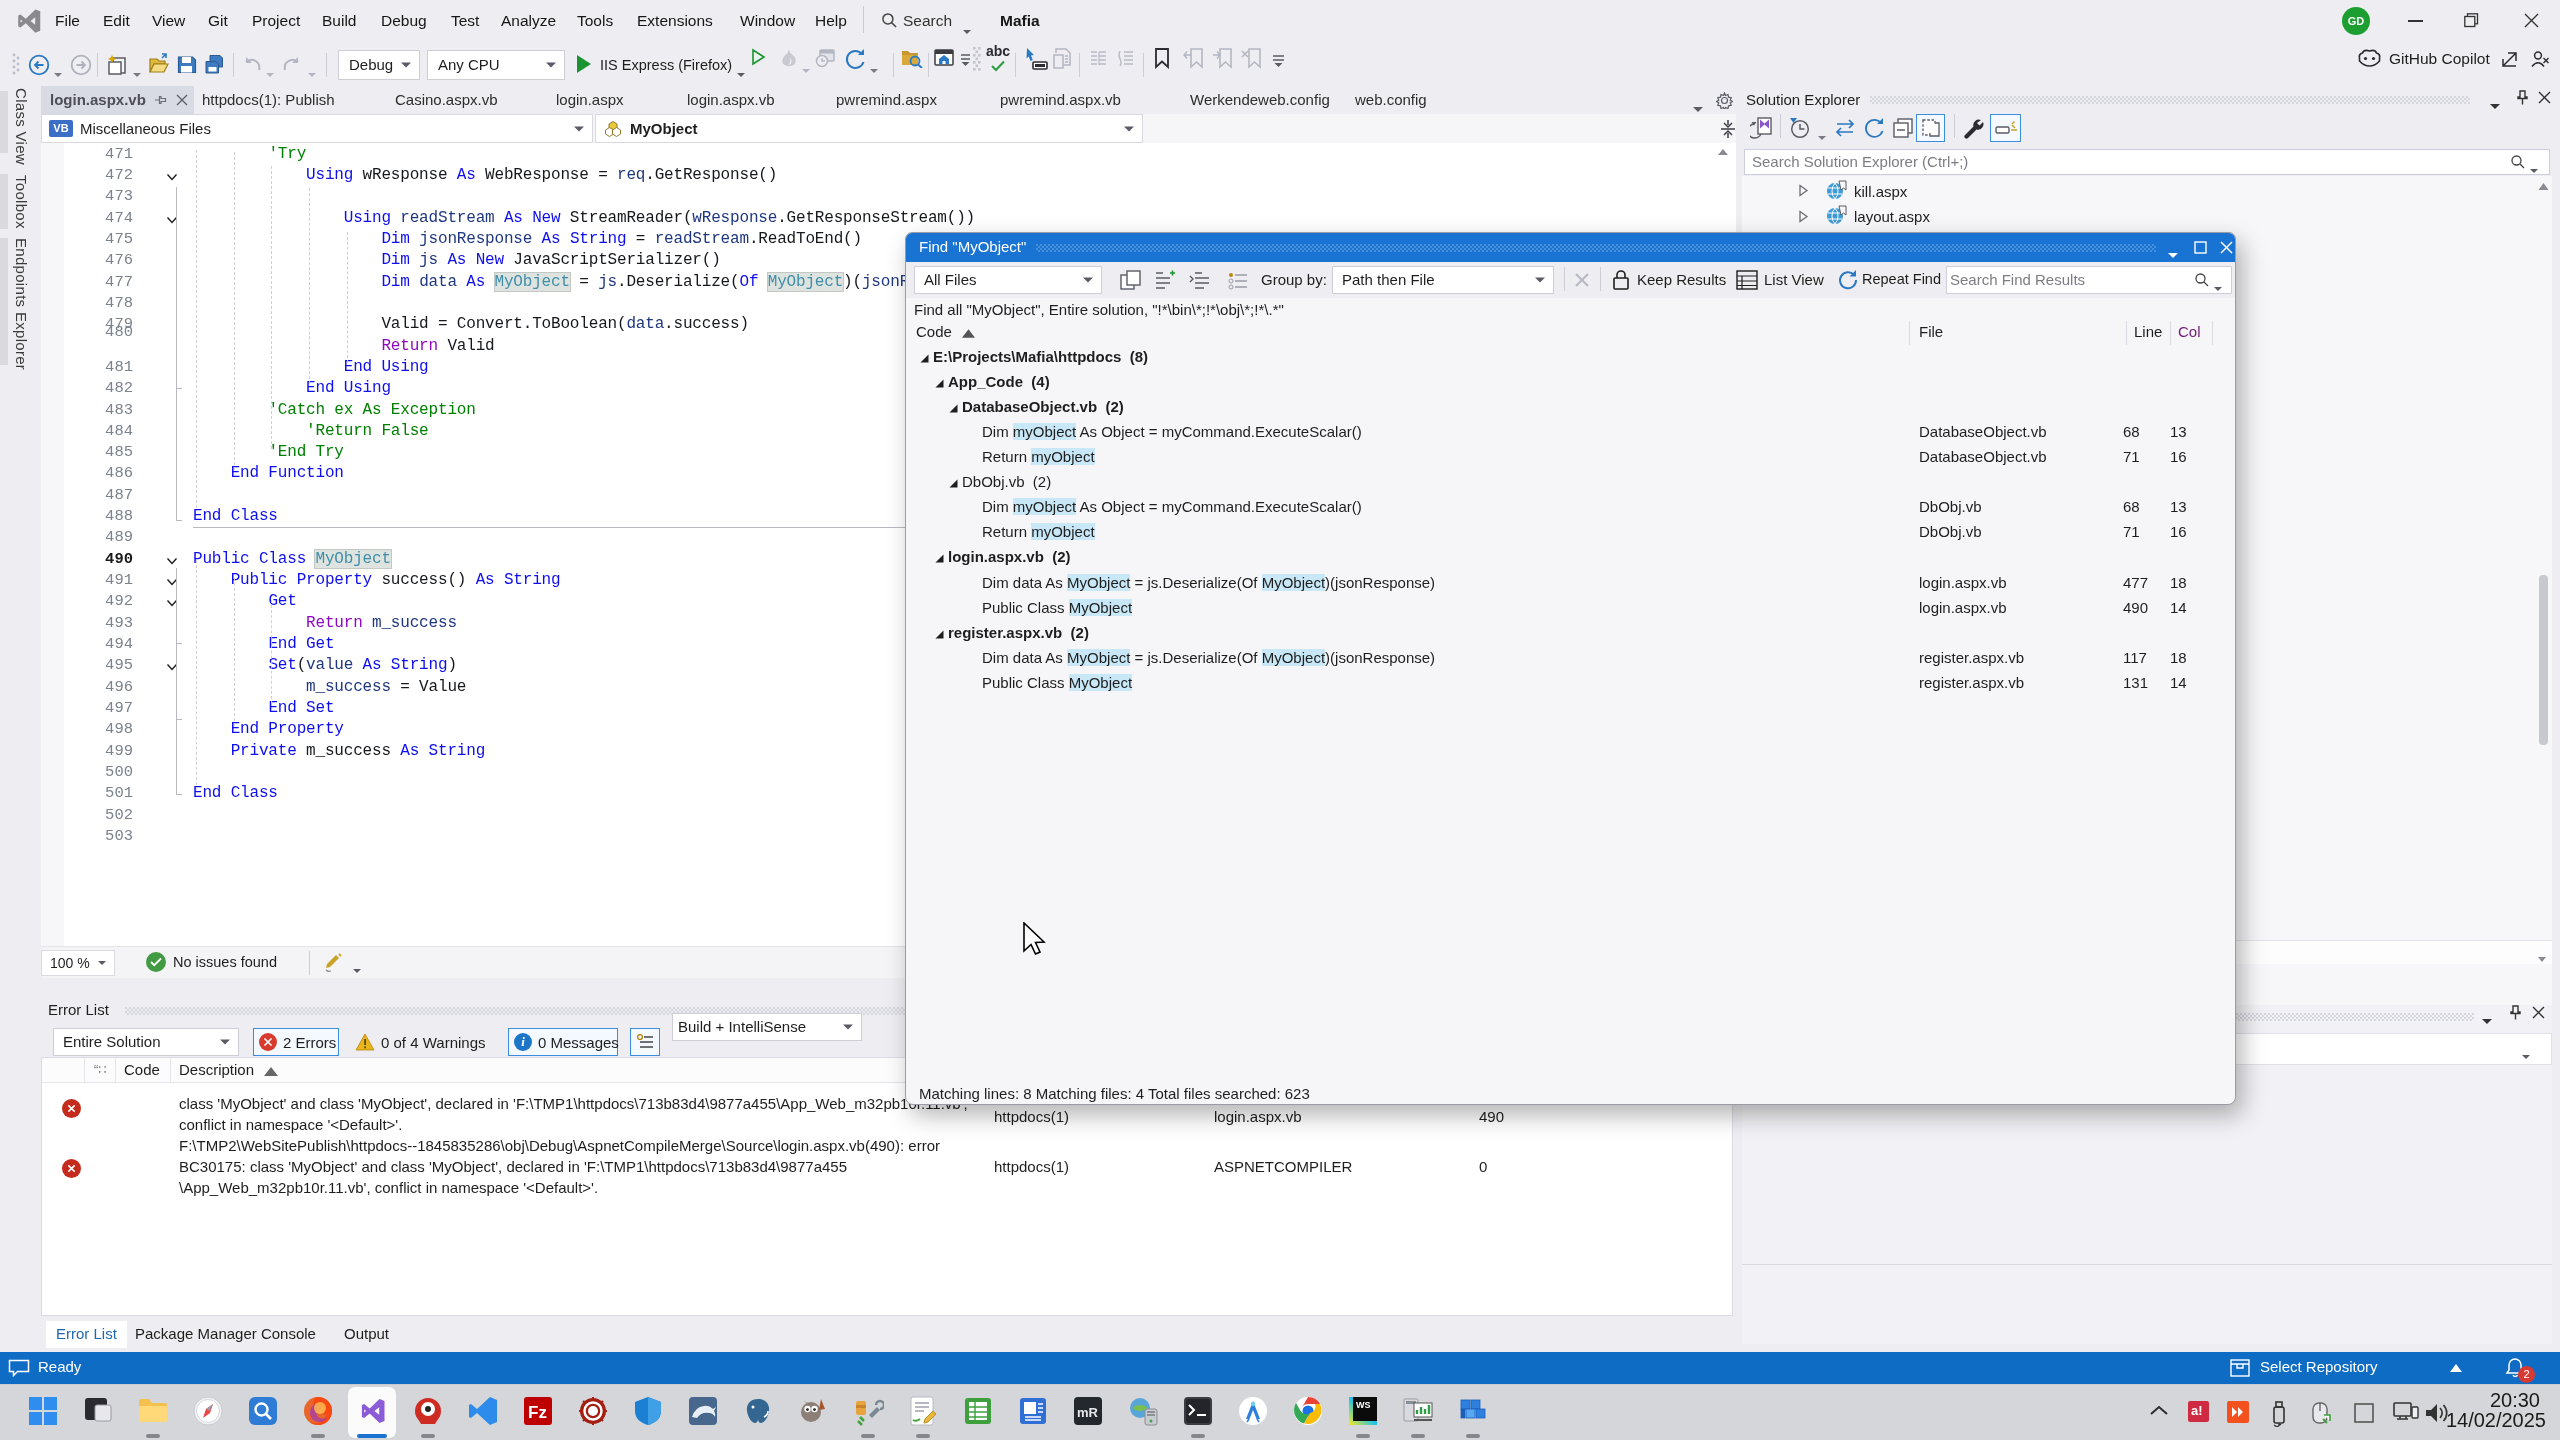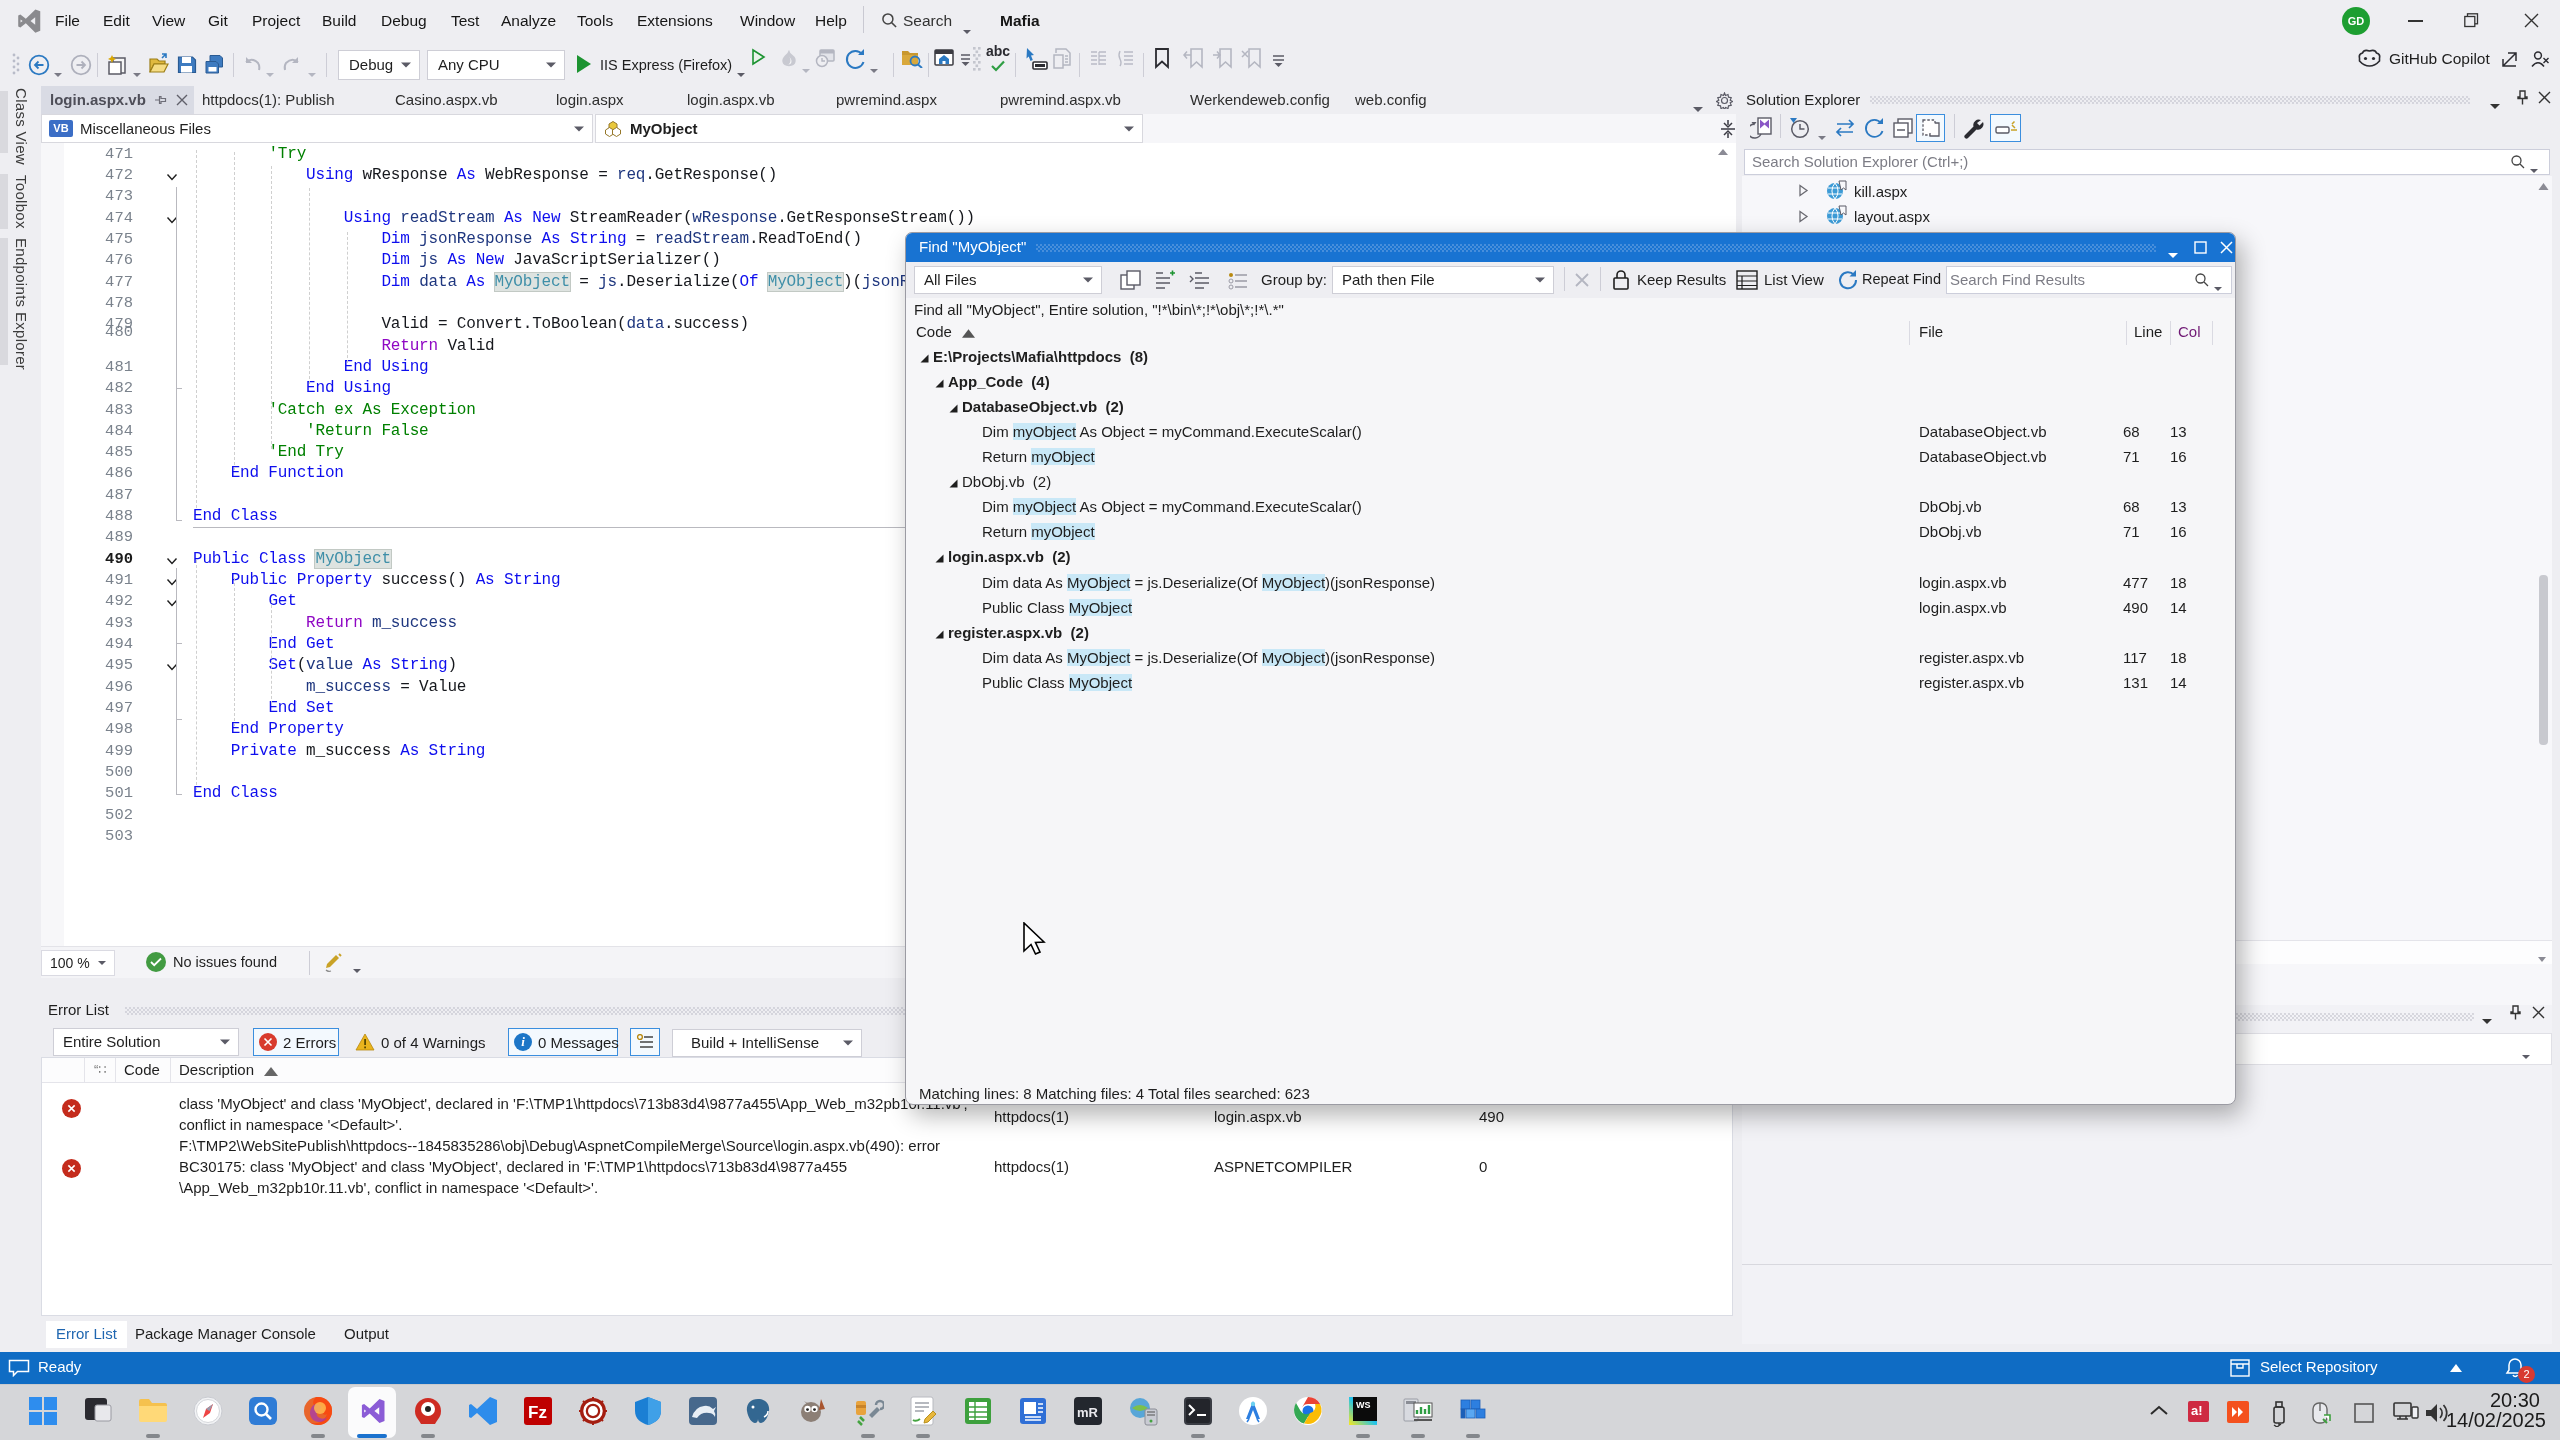--- a/index.html
+++ b/index.html
@@ -450,21 +450,21 @@
     </svg>
   <span class="abs" style="left:340px;top:39px;font-size:15px">0 of 4 Warnings</span>
   <div class="abs" style="left:467px;top:33px;width:110px;height:28px;border:1px solid #3B8EDE;background:#F3F9FE"></div>
   <div class="abs" style="left:473px;top:38px;width:18px;height:18px;border-radius:50%;background:#1C76C7;color:#fff;font-size:13px;font-style:italic;font-weight:bold;text-align:center;line-height:18px;font-family:'Liberation Serif',serif">i</div>
   <span class="abs" style="left:497px;top:39px;font-size:15px">0 Messages</span>
   <div class="abs" style="left:589px;top:33px;width:30px;height:28px;border:1px solid #3B8EDE;background:#F3F9FE"></div>
   <svg class="abs" style="left:595px;top:39px" width="18" height="16" viewBox="0 0 18 16">
       <circle cx="4" cy="3" r="2.4" fill="none" stroke="#B8880E" stroke-width="1.4"></circle>
       <path d="M8 3 h9 M4 8 h13 M4 13 h13" stroke="#444" stroke-width="1.4"></path>
     </svg>
-  <div class="combo" style="left:631px;top:34px;width:190px;height:28px;line-height:26px;padding-left:18px;font-size:15px">Build + IntelliSense<span class="arr darr"></span></div>
+  <div class="combo" style="left:631px;top:18px;width:190px;height:28px;line-height:26px;padding-left:5px;font-size:15px">Build + IntelliSense<span class="arr darr"></span></div>
   <div id="elcontent">
     <div class="abs" style="left:0;top:0;width:1690px;height:25px;background:#FCFCFD;border-bottom:1px solid #E4E4EA"></div>
     <div class="abs" style="left:42px;top:0;width:1px;height:25px;background:#E4E4EA"></div>
     <div class="abs" style="left:52px;top:4px;font-size:13px;color:#777">“∷</div>
     <div class="abs" style="left:73px;top:0;width:1px;height:25px;background:#E4E4EA"></div>
     <span class="abs" style="left:82px;top:3px;font-size:15px">Code</span>
     <div class="abs" style="left:128px;top:0;width:1px;height:25px;background:#E4E4EA"></div>
     <span class="abs" style="left:137px;top:3px;font-size:15px">Description</span>
     <svg class="abs" style="left:222px;top:9px" width="14" height="9" viewBox="0 0 14 9">
         <path d="M7 0 L14 9 H0z" fill="#666"></path>

